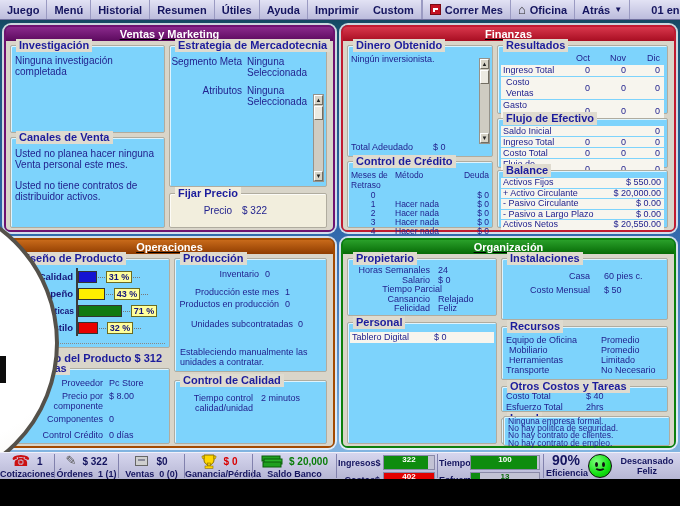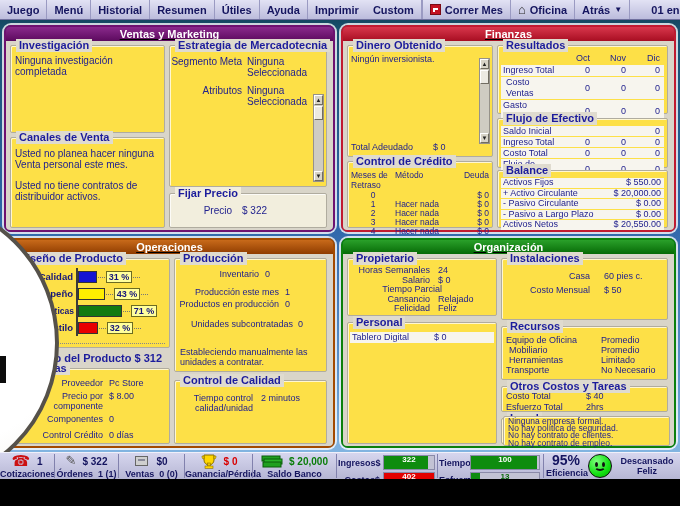--- a/index.html
+++ b/index.html
@@ -16,21 +16,21 @@
   .cal-icon{width:11px;height:11px;background:#c41222;border:1px solid #7a0a14;box-sizing:border-box;position:relative;}
   .cal-icon:before{content:"";position:absolute;left:2px;top:3px;right:2px;bottom:2px;background:#fff;}
   .cal-icon:after{content:"";position:absolute;left:4px;top:5px;width:3px;height:3px;background:#c41222;}
   .house-icon{font-size:13px;line-height:12px;color:#2b2b2b;font-weight:normal;}
   .dd-arrow{font-size:8px;color:#15155f;}
   
   .panel{position:absolute;border-radius:7px;border:2px solid;box-shadow:0 0 0 2px rgba(255,255,255,.78);box-sizing:border-box;text-decoration:underline;}
   .phead{height:14px;color:#fff;font-weight:bold;font-size:11px;text-align:center;line-height:14px;border-radius:4px 4px 0 0;}
   .pbody{position:absolute;left:0;right:0;top:14px;bottom:0;background:#d9d5c9;border-radius:0 0 4px 4px;}
   
-  .gb{position:absolute;background:#fde047;border:1px solid #b0ac9f;border-radius:2px;
+  .gb{position:absolute;background:#7dd3fc;border:1px solid #b0ac9f;border-radius:2px;
       box-shadow:inset 1px 1px 0 rgba(255,255,255,.75);box-sizing:border-box;}
   .gb.cream{background:#f2eedd;}
   .gbt{position:absolute;top:-7px;left:5px;padding:0 3px;font-weight:bold;font-size:11px;color:#1c1c9c;
       line-height:13px;background:#dfdbcf;white-space:nowrap;}
   .gb.cream>.gbt{background:#f2eedd;}
   .t{font-size:10px;color:#22228e;}
   .tsm{font-size:9px;color:#22228e;}
   
   .grid4{display:grid;grid-template-columns:1fr 36px 36px 34px;align-items:center;}
   .grid4 .num{text-align:right;padding-right:4px;}
@@ -581,21 +581,21 @@
       <div style="display:flex;align-items:center;gap:3px;margin-top:2px">
         <span class="slbl" style="width:28px;text-align:right">Esfuerzo</span>
         <span class="meter" style="width:70px">
           <span class="mfill" style="width:9px;background:#0e8c0e"></span>
           <span class="mtext" style="color:#0a6a0a">13</span>
         </span>
       </div>
     </div>
     <div class="segdiv" style="left:543px"></div>
     <div class="seg" style="left:546px;width:40px;text-align:center">
-      <div class="sval" style="font-size:14px;line-height:15px">95%</div>
+      <div class="sval" style="font-size:14px;line-height:15px">90%</div>
       <div class="slbl">Eficiencia</div>
     </div>
     <div class="seg" style="left:588px;width:28px;padding-top:1px">
       <div class="smiley">
         <span class="e" style="left:6px"></span>
           <span class="e" style="right:6px"></span>
           <span class="m"></span>
       </div>
     </div>
     <div class="seg" style="left:616px;width:62px;text-align:center">

